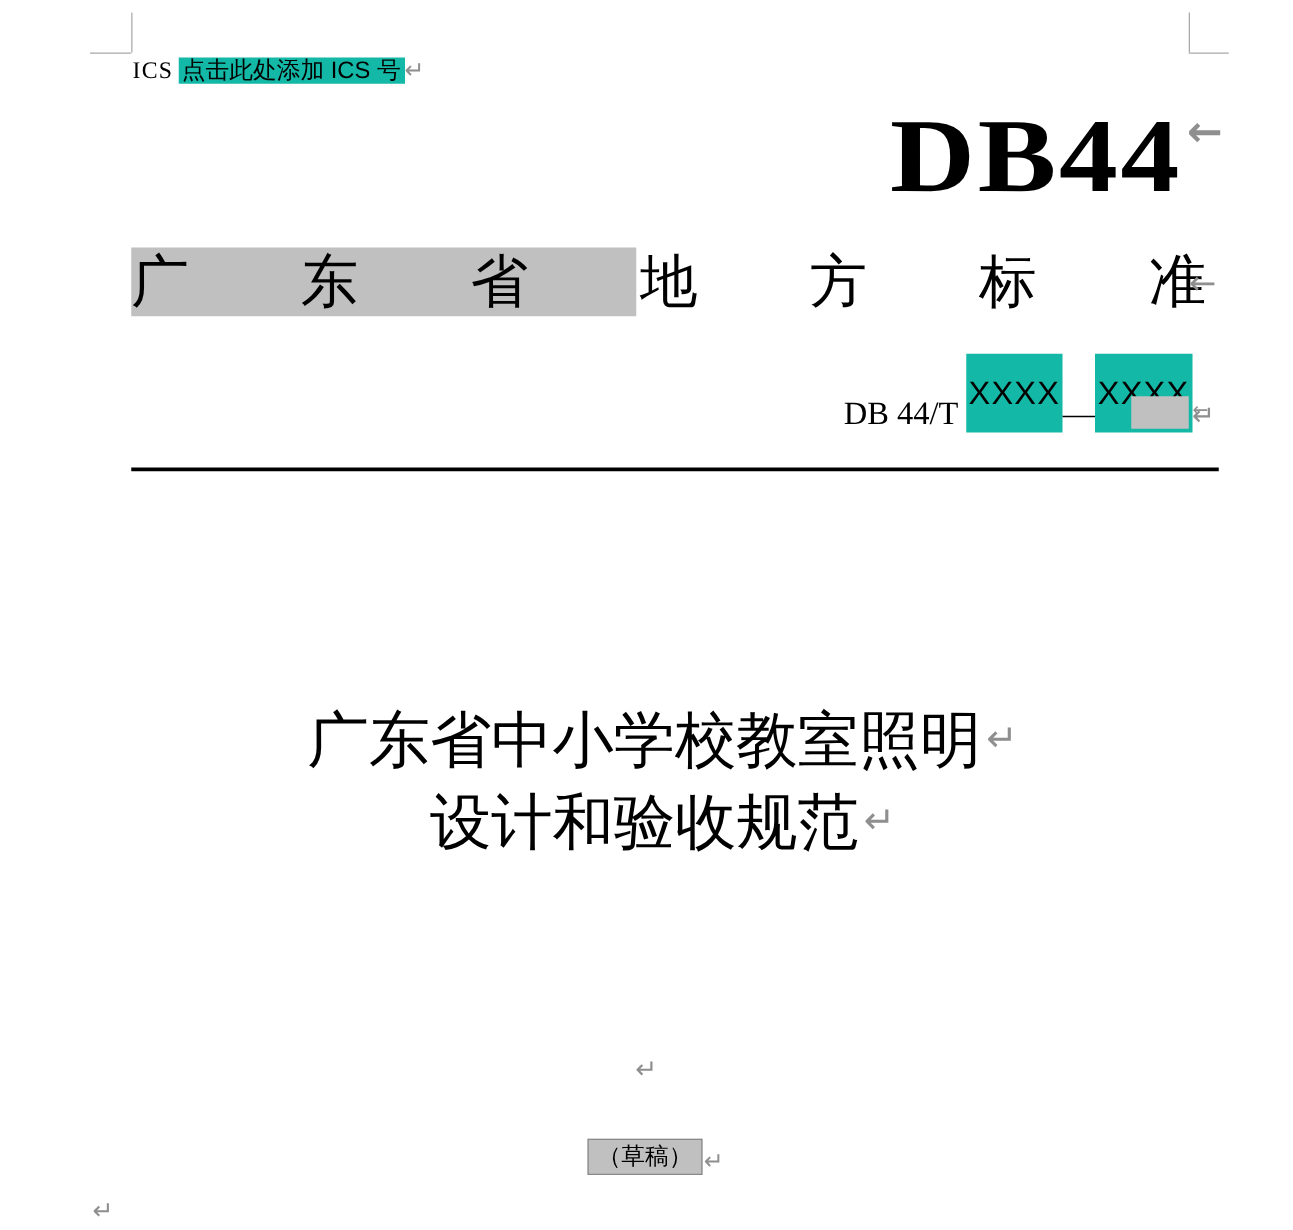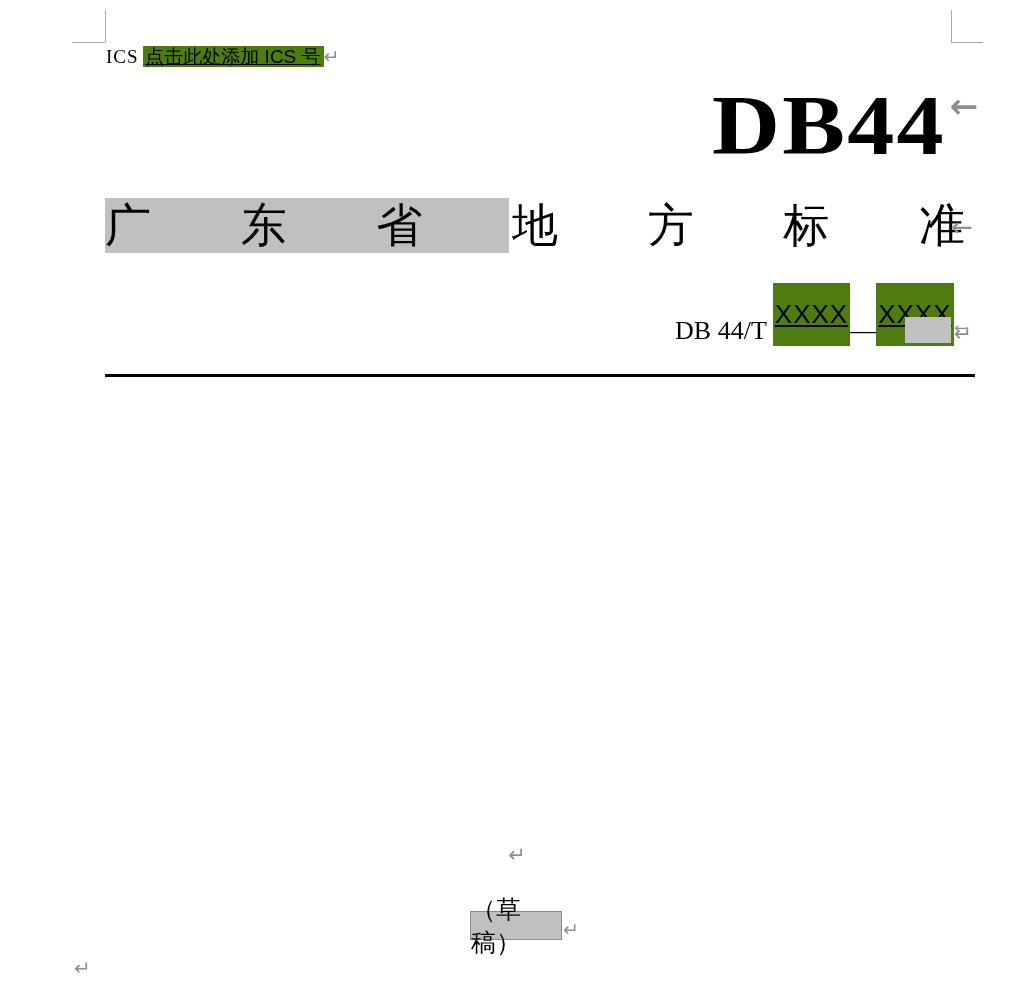--- a/index.html
+++ b/index.html
@@ -1,19 +1,19 @@
 <!DOCTYPE html>
 <html><head>
 <meta charset="utf-8">
 <style>
   html,body{margin:0;padding:0;background:#fff;}
   .page{position:relative;width:1034px;height:984px;background:#ffffff;overflow:hidden;
         font-family:"Liberation Serif",serif;color:#000;}
   .abs{position:absolute;}
-  .hl{background:#4d7c0f;text-decoration:underline;}
+  .hl{background:#14b8a6;}
   .cn{font-family:"Liberation Sans",sans-serif;}
   .mark{color:#8f8f8f;font-family:"DejaVu Sans",sans-serif;font-weight:normal;}
   .cropline{position:absolute;background:#a9a9a9;}
 
   
   .ics-block{left:106px;top:44px;font-size:19px;line-height:24.5px;}
   .ics-block .row{white-space:nowrap;}
   .ics-label{font-family:"Liberation Serif",serif;letter-spacing:1px;}
   .ics-ph{padding:0 3px 0 2px;}
 
@@ -51,21 +51,21 @@
   
   .en-block{left:0;top:727px;width:100%;text-align:center;font-size:24px;line-height:37px;}
   .en-block .mark{font-size:19px;margin-left:2px;}
 
   
   .mid-mark{left:0;top:843px;width:100%;text-align:center;font-size:21px;}
 
   
   .draft-wrap{left:470px;top:911px;display:flex;align-items:flex-end;}
   .draft-box{width:90px;height:27px;background:#c0c0c0;border:1px solid #8a8a8a;
-             display:flex;align-items:center;justify-content:center;font-size:25px;}
+             display:flex;justify-content:center;font-size:19px;}
   .draft-mark{font-size:19px;margin-left:1px;}
 
   
   .bottom-mark{left:74px;top:956px;font-size:20px;}
 </style>
 </head>
 <body>
 
 <div class="page">
 
@@ -111,20 +111,24 @@
     <span>—</span>
     <span class="hl x">XXXX</span>
     <span class="mark">↵</span>
   </div>
 
   <div class="abs datebox"></div>
   <span class="abs mark datebox-mark">←</span>
 
   <div class="abs rule"></div>
 
+  <div class="abs title-block cn">
+    <div><span>广东省中小学校教室照明</span><span class="mark">↵</span></div>
+    <div><span>设计和验收规范</span><span class="mark">↵</span></div>
+  </div>
 
 
   <div class="abs mid-mark mark">↵</div>
 
   <div class="abs draft-wrap">
     <div class="draft-box">
       <span>（草稿）</span>
     </div>
     <span class="mark draft-mark">↵</span>
   </div>

